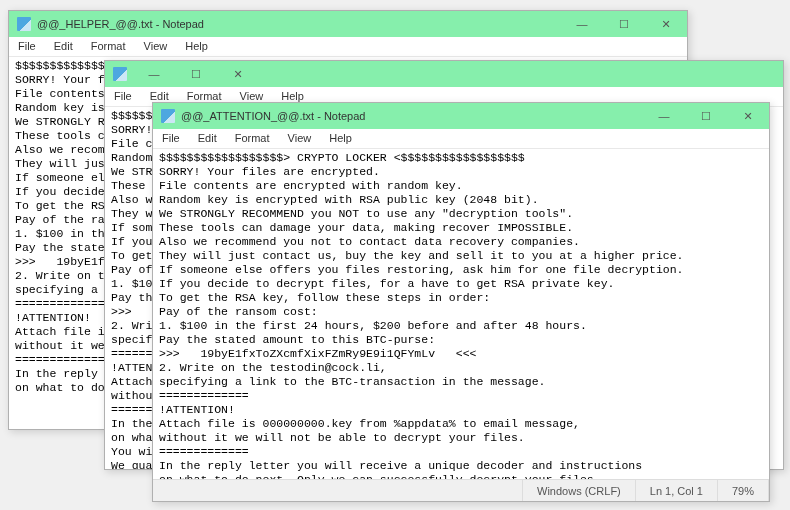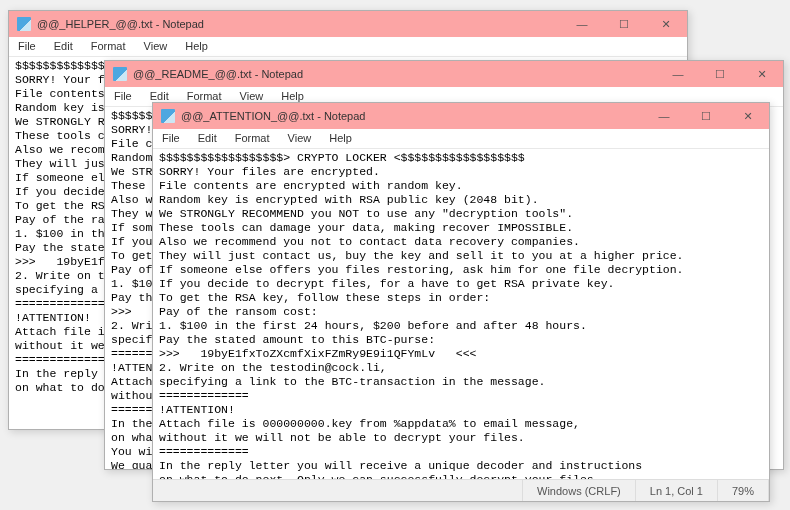--- a/index.html
+++ b/index.html
@@ -14,21 +14,21 @@
     .window {
       background: #fff;
       border: 1px solid #b0b0b0;
       position: absolute;
       display: flex;
       flex-direction: column;
       box-shadow: 2px 2px 8px rgba(0,0,0,0.15);
     }
     .titlebar {
       height: 26px;
-      background: #fca5a5;
+      background: #86efac;
       display: flex;
       align-items: center;
       padding: 0 0 0 8px;
       font-size: 11px;
       color: #333;
       border-bottom: 0;
     }
     .title-icon {
       width: 14px; height: 14px;
       background: linear-gradient(135deg,#4da7e0 60%,#cce7f5 60%);
@@ -137,23 +137,20 @@
 Attach file is 00
 without it we wil
 ================
 In the reply lett
 on what to do nex</div>
 </div>
 
 <div class="window" id="win2" style="left: 104px; top: 60px; width: 680px; height: 410px;">
   <div class="titlebar">
     <div class="title-icon"></div>
-    <div class="title-text">
-      <span>@@_README_@@.txt</span> - <span>Notepad</span>
-    </div>
     <div class="titlebar-buttons">
       <div class="tb-btn">—</div>
       <div class="tb-btn">☐</div>
       <div class="tb-btn close">✕</div>
     </div>
   </div>
   <div class="menubar">
     <div class="menu-item">File</div>
     <div class="menu-item">Edit</div>
     <div class="menu-item">Format</div>

